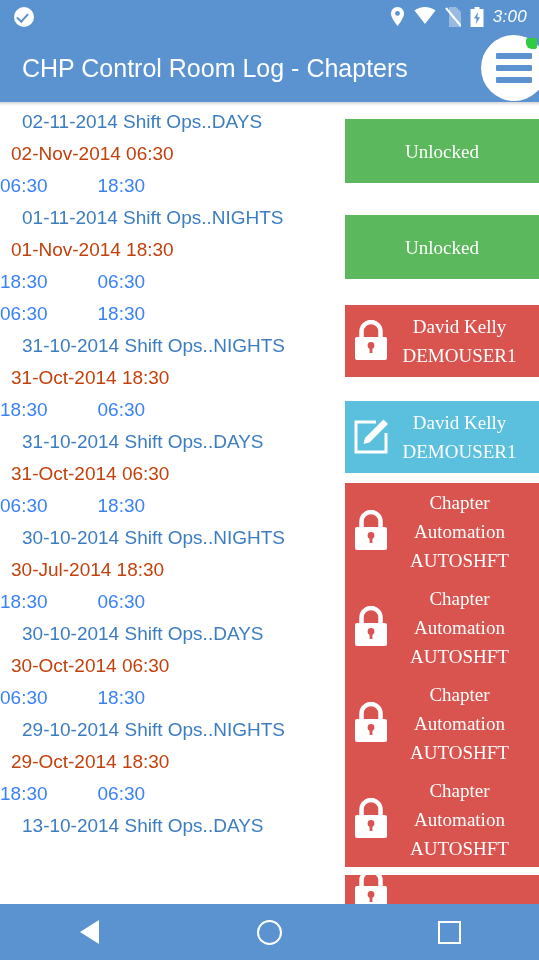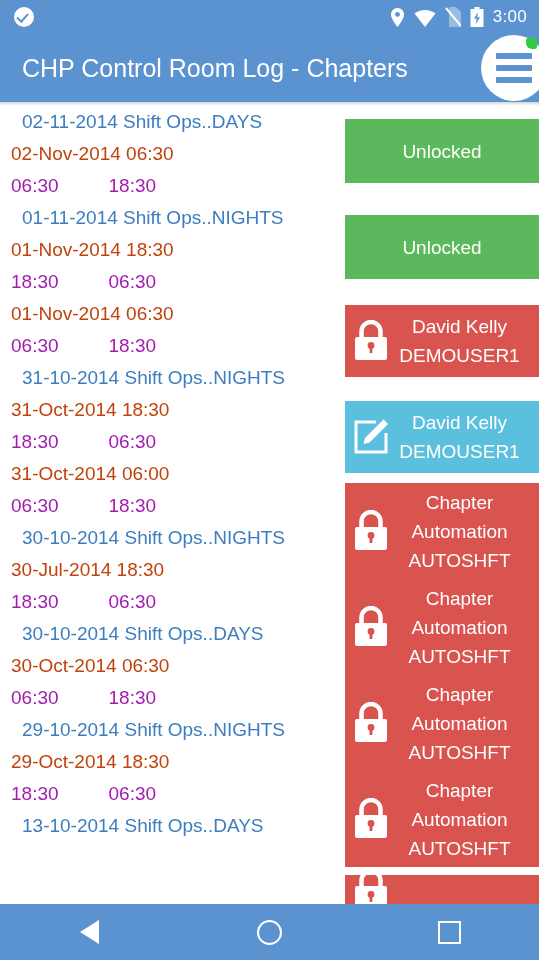--- a/index.html
+++ b/index.html
@@ -24,22 +24,23 @@
     background: #5b92d0;
     display: flex;
     align-items: center;
     box-sizing: border-box;
     padding: 0 12px 0 14px;
   }
   #status-bar .left-icons { display: flex; align-items: center; gap: 8px; }
   #status-bar .right-icons {
     margin-left: auto;
     display: flex;
-    align-items: flex-end;
+    align-items: flex-start;
     gap: 9px;
+    font-style: italic;
   }
   .check-circle {
     width: 20px; height: 20px;
     border-radius: 50%;
     background: #ffffff;
     position: relative;
   }
   .check-circle::after {
     content: "";
     position: absolute;
@@ -138,43 +139,43 @@
     white-space: nowrap;
   }
   .entry-date {
     color: #c2410c;
     font-size: 19px;
     line-height: 32px;
     padding-left: 11px;
     white-space: nowrap;
   }
   .entry-times {
-    color: #a21caf;
+    color: #3b82f6;
     font-size: 19px;
     line-height: 32px;
-    padding-left: 11px;
     white-space: nowrap;
   }
   .entry-times .t-end { display: inline-block; margin-left: 50px; }
 
   
   #status-buttons {
     position: absolute;
     top: 0; left: 345px;
     width: 194px;
   }
   .status-btn {
     width: 194px;
     box-sizing: border-box;
     display: flex;
     align-items: center;
     color: #ffffff;
     cursor: pointer;
     position: relative;
     overflow: hidden;
+    font-family: Liberation Serif, serif;
   }
   .status-btn.green { background: #5cb85c; }
   .status-btn.red   { background: #d9534f; }
   .status-btn.cyan  { background: #5bc0de; }
 
   .btn-icon {
     flex: 0 0 auto;
     width: 52px;
     display: flex;
     align-items: center;
@@ -276,30 +277,30 @@
         <div class="entry-title">02-11-2014 Shift Ops..DAYS</div>
         <div class="entry-date">02-Nov-2014  06:30</div>
         <div class="entry-times"><span class="t-start">06:30</span><span class="t-end">18:30</span></div>
       </div>
       <div class="log-entry">
         <div class="entry-title">01-11-2014 Shift Ops..NIGHTS</div>
         <div class="entry-date">01-Nov-2014  18:30</div>
         <div class="entry-times"><span class="t-start">18:30</span><span class="t-end">06:30</span></div>
       </div>
       <div class="log-entry">
-        <div class="entry-date">01-Nov-2014  06:30</div>
         <div class="entry-times"><span class="t-start">06:30</span><span class="t-end">18:30</span></div>
       </div>
       <div class="log-entry">
         <div class="entry-title">31-10-2014 Shift Ops..NIGHTS</div>
         <div class="entry-date">31-Oct-2014  18:30</div>
         <div class="entry-times"><span class="t-start">18:30</span><span class="t-end">06:30</span></div>
       </div>
       <div class="log-entry">
-        <div class="entry-date">31-Oct-2014  06:00</div>
+        <div class="entry-title">31-10-2014 Shift Ops..DAYS</div>
+        <div class="entry-date">31-Oct-2014  06:30</div>
         <div class="entry-times"><span class="t-start">06:30</span><span class="t-end">18:30</span></div>
       </div>
       <div class="log-entry">
         <div class="entry-title">30-10-2014 Shift Ops..NIGHTS</div>
         <div class="entry-date">30-Jul-2014  18:30</div>
         <div class="entry-times"><span class="t-start">18:30</span><span class="t-end">06:30</span></div>
       </div>
       <div class="log-entry">
         <div class="entry-title">30-10-2014 Shift Ops..DAYS</div>
         <div class="entry-date">30-Oct-2014  06:30</div>

